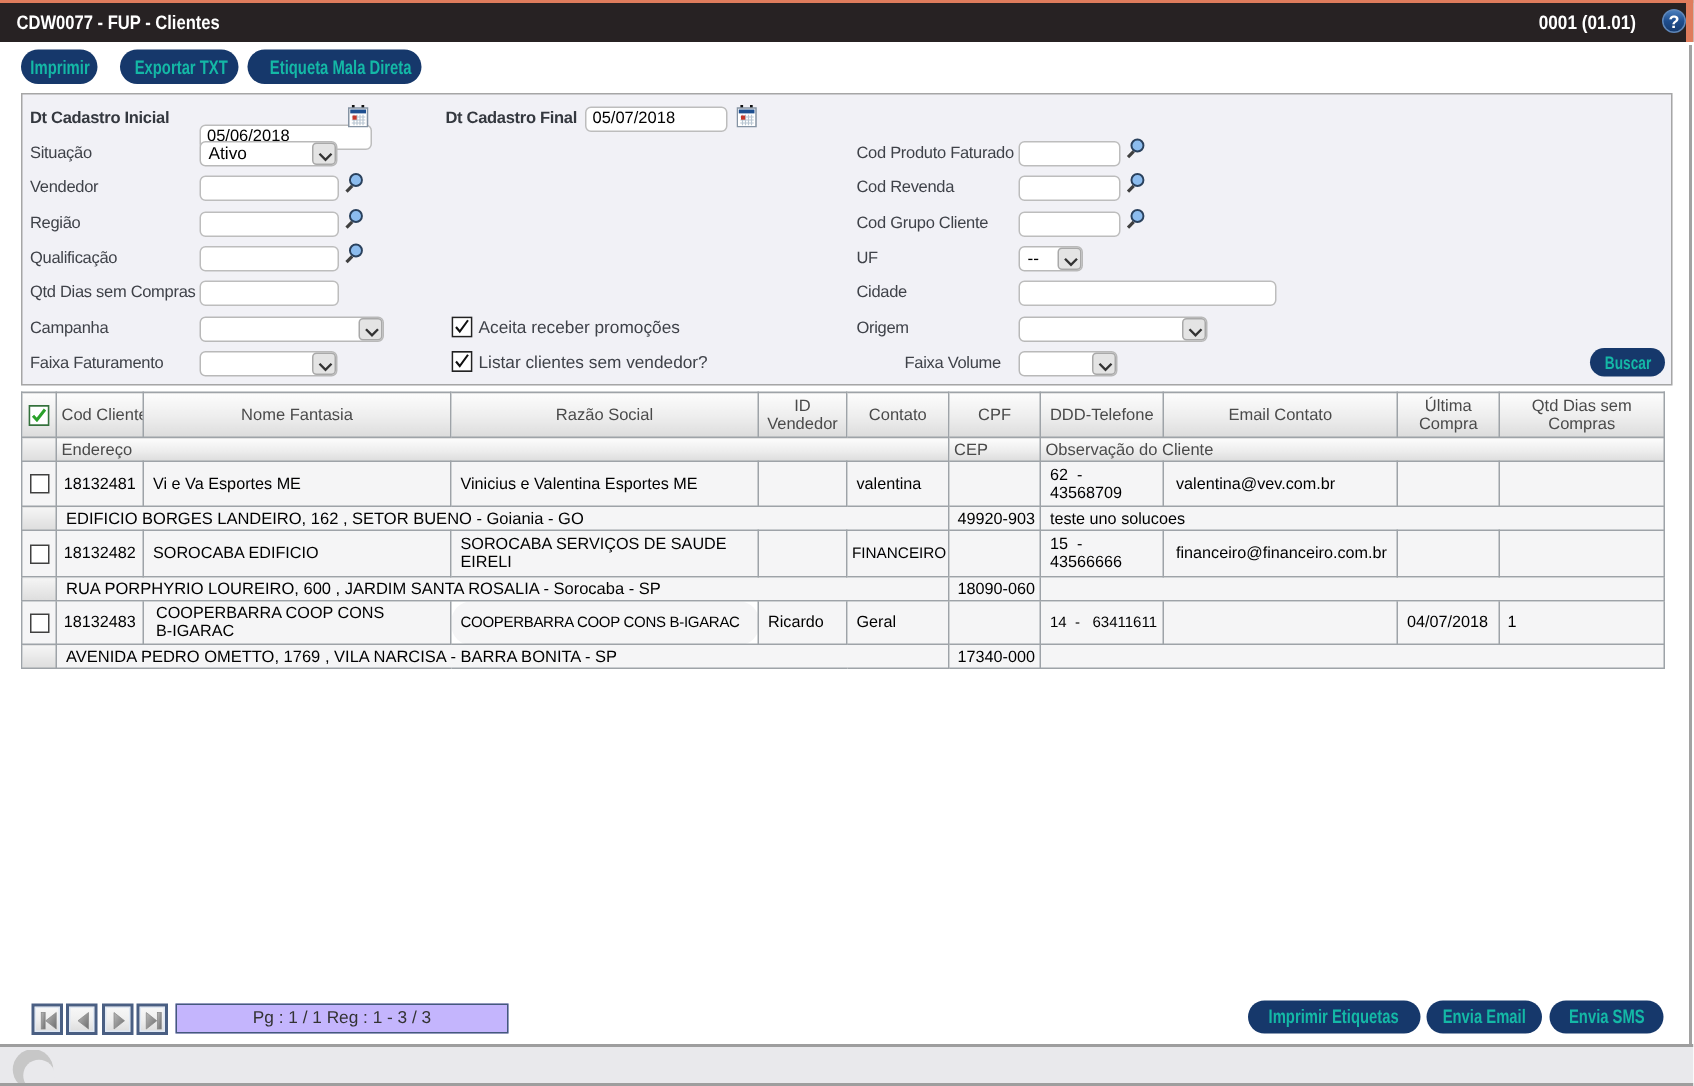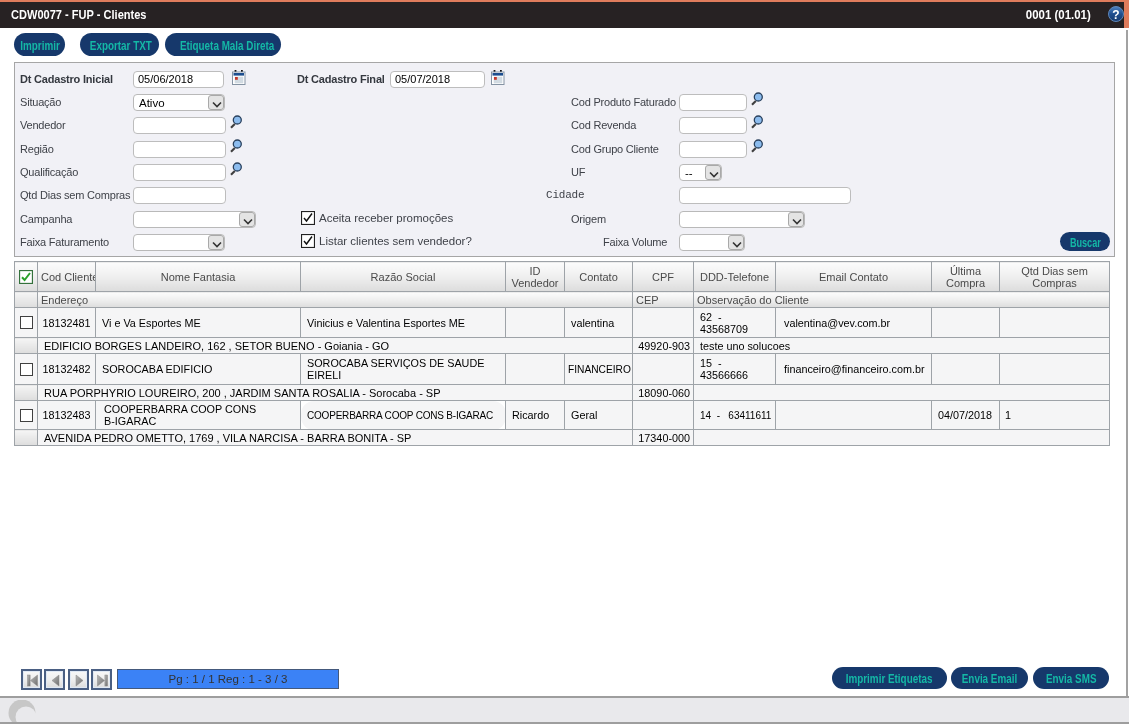--- a/index.html
+++ b/index.html
@@ -47,21 +47,21 @@
 #grid .addr { padding-left:6px; font-size:11px; }
 #grid .cep { text-align:right; padding-right:3px; }
 #grid .obs { padding-left:6px; }
 .cbx { display:inline-block; width:13px; height:13px; background:#fff; border:1px solid #404040; vertical-align:middle; }
 
 
 .pgbtn { position:absolute; width:21px; height:21px; border:2px solid #4a5f83;
   background:linear-gradient(to bottom,#f8f8f8 0%,#efefef 50%,#dcdcdc 100%); box-shadow:inset 0 0 0 1px #dfe8f4; }
 .pgbtn svg { position:absolute; left:1px; top:1px; }
 #pgbox { position:absolute; left:117px; top:669px; width:222px; height:20px; border:1px solid #44597c;
-  background:#3b82f6; text-align:center; font-size:11.5px; color:#333; line-height:19px; }
+  background:#c4b5fd; text-align:center; font-size:11.5px; color:#333; line-height:19px; }
 
 
 #footline { position:absolute; left:0; top:696px; width:1129px; height:1.5px; background:#9e9e9e; }
 #footer { position:absolute; left:0; top:698px; width:1129px; height:24px; background:#e9e9ec; }
 #footbot { position:absolute; left:0; top:722px; width:1129px; height:1.5px; background:#9e9e9e; }
 #rightedge { position:absolute; left:1126px; top:30px; width:2px; height:666px; background:#a2a2a2; }
 </style>
 </head>
 <body>
 <div id="page">
@@ -82,21 +82,21 @@
     <text x="8" y="12.5" text-anchor="middle" font-size="12" font-weight="bold" fill="#fff" font-family="Liberation Sans">?</text>
   </svg>
 
   <div class="pill" style="left:14px; top:33px; width:51px;"><span>Imprimir</span></div>
   <div class="pill" style="left:80px; top:33px; width:79px;"><span>Exportar TXT</span></div>
   <div class="pill" style="left:165px; top:33px; width:116px;"><span>Etiqueta Mala Direta</span></div>
 
   <div id="panel">
 
     <span class="lbl b" style="left:5px; top:10px;">Dt Cadastro Inicial</span>
-    <div class="inp" style="left:118px; top:8px; width:91px;">05/06/2018</div>
+    <div class="inp" style="left:118px; top:20px; width:115px;">05/06/2018</div>
     <span class="icon" style="left:217px; top:7px;"><svg width="14" height="15" viewBox="0 0 14 15">
           <rect x="2.6" y="0" width="1.8" height="2.5" fill="#111"></rect>
           <rect x="9" y="0" width="1.8" height="2.5" fill="#111"></rect>
           <rect x="0.5" y="2" width="12.5" height="12.5" fill="#fff" stroke="#8593a3" stroke-width="1"></rect>
           <rect x="1.5" y="3" width="10.5" height="2.6" fill="#1d4e8f"></rect>
           <path d="M4 6.5 v7 M6 6.5 v7 M8 6.5 v7 M10 6.5 v7 M2.5 8 h9 M2.5 10 h9 M2.5 12 h9" stroke="#b9c6d2" stroke-width="0.8" fill="none"></path>
           <rect x="3" y="7" width="2.8" height="2.8" fill="#c4372a"></rect>
         </svg></span>
     <span class="lbl b" style="left:282px; top:10px;">Dt Cadastro Final</span>
     <div class="inp" style="left:375px; top:8px; width:95px;">05/07/2018</div>
@@ -162,21 +162,21 @@
         <span class="val">--</span>
         <span class="btn">
           <svg width="10" height="8" viewBox="0 0 10 8">
             <path d="M1 1.5 L5 5.5 L9 1.5" fill="none" stroke="#333" stroke-width="1.6"></path>
           </svg>
         </span>
       </div>
 
     <span class="lbl" style="left:5px; top:126px;">Qtd Dias sem Compras</span>
     <div class="inp" style="left:118px; top:124px; width:93px;"></div>
-    <span class="lbl" style="left:531px; top:126px;font-family:Liberation Mono, monospace;">Cidade</span>
+    <span class="lbl" style="left:556px; top:126px;">Cidade</span>
     <div class="inp" style="left:664px; top:124px; width:172px;"></div>
 
     <span class="lbl" style="left:5px; top:150px;">Campanha</span>
     <div class="sel" style="left:118px; top:148px; width:123px;">
         <span class="btn">
           <svg width="10" height="8" viewBox="0 0 10 8">
             <path d="M1 1.5 L5 5.5 L9 1.5" fill="none" stroke="#333" stroke-width="1.6"></path>
           </svg>
         </span>
       </div>
@@ -280,21 +280,21 @@
       <td></td>
       <td style="font-size:10.2px; padding-left:3px;">FINANCEIRO</td>
       <td></td>
       <td class="l">15&nbsp;&nbsp;-<br>43566666</td>
       <td style="padding-left:8px;">financeiro@financeiro.com.br</td>
       <td></td>
       <td></td>
     </tr>
     <tr style="height:16px;">
       <td class="graycell"></td>
-      <td class="addr" colspan="5">RUA PORPHYRIO LOUREIRO, 200 , JARDIM SANTA ROSALIA - Sorocaba - SP</td>
+      <td class="addr" colspan="5">RUA PORPHYRIO LOUREIRO, 600 , JARDIM SANTA ROSALIA - Sorocaba - SP</td>
       <td class="cep">18090-060</td>
       <td class="obs" colspan="4"></td>
     </tr>
     <tr style="height:29px;">
       <td class="c"><span class="cbx"></span></td>
       <td class="c">18132483</td>
       <td style="padding-left:8px;">COOPERBARRA COOP CONS<br>B-IGARAC</td>
       <td class="l" style="white-space:nowrap; font-size:10px; letter-spacing:-0.2px;border-radius:13px;">COOPERBARRA COOP CONS B-IGARAC</td>
       <td class="l">Ricardo</td>
       <td class="l">Geral</td>

